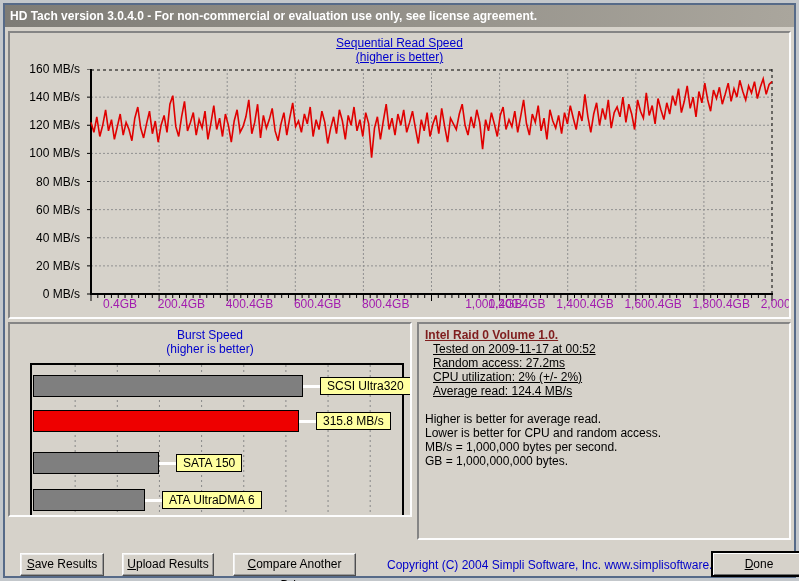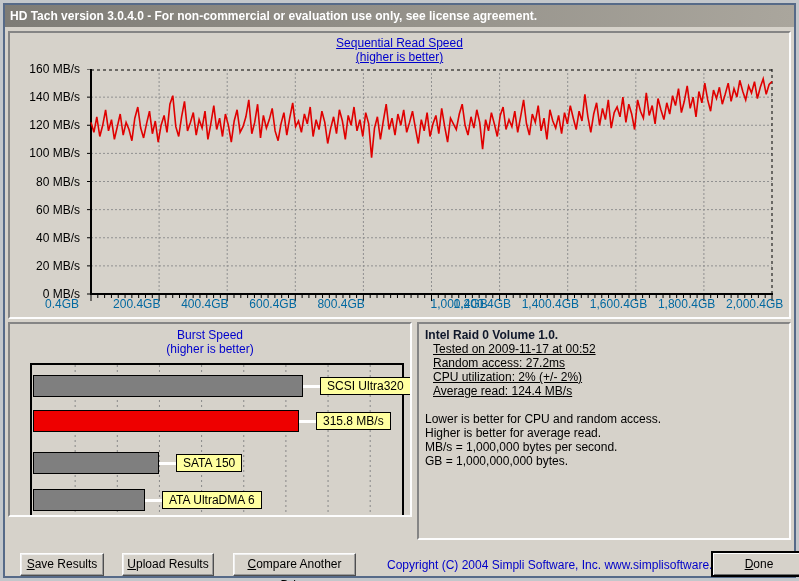--- a/index.html
+++ b/index.html
@@ -21,36 +21,36 @@
     border-bottom:2px solid #fdfdfd;border-right:2px solid #fdfdfd;
     overflow:hidden;
   }
   #read-panel{left:8px;top:31px;width:783px;height:288px;}
   #burst-panel{left:8px;top:322px;width:404px;height:195px;}
   #info-panel{left:417px;top:322px;width:374px;height:218px;}
   .chart-title{position:absolute;left:0;right:0;text-align:center;color:#0000cc;font-size:12px;line-height:14px;}
   #read-title{top:3px;text-decoration:underline;}
   #burst-title{top:4px;}
   .ylab{position:absolute;width:70px;text-align:right;font-size:12px;color:#000;height:13px;line-height:13px;}
-  .xlab{position:absolute;width:92px;text-align:left;font-size:12px;color:#0369a1;height:13px;line-height:13px;}
+  .xlab{position:absolute;width:92px;text-align:right;font-size:12px;color:#a21caf;height:13px;line-height:13px;}
   #read-svg{position:absolute;left:77px;top:36px;}
   #burst-frame{
     position:absolute;left:20px;top:39px;width:374px;height:161px;
     border:2px solid #000;background:#d6d2ca;
   }
   #burst-ticks{position:absolute;left:20px;top:200px;width:374px;height:7px;}
   .burst-xlab{position:absolute;width:40px;text-align:center;font-size:12px;color:#000;top:207px;}
   .bar{position:absolute;height:22px;border:1px solid #000;}
   .bar-connector{position:absolute;height:3px;background:#fff;}
   .bar-label{
     position:absolute;background:#ffffa0;border:1px solid #000;
     font-size:12px;line-height:14px;padding:1px 6px;white-space:nowrap;color:#000;
   }
   #info-panel .content{padding:4px 6px;font-size:12px;line-height:14px;color:#000;}
-  .info-title{color:#0f172a;font-weight:bold;}
+  .info-title{color:#7f1d1d;font-weight:bold;text-decoration:underline;}
   .info-indent{padding-left:8px;text-decoration:underline;}
   .info-spacer{height:14px;}
   .btn{
     position:absolute;height:23px;background:#d6d2ca;font-size:12px;color:#000;
     border:1px solid;border-color:#fdfdfd #4e4e4e #4e4e4e #fdfdfd;
     box-shadow:inset -1px -1px 0 #9a9a9a, inset 1px 1px 0 #efefef;
     text-align:center;line-height:21px;cursor:default;
   }
   #save-btn{left:20px;top:553px;width:84px;}
   #upload-btn{left:122px;top:553px;width:92px;}
@@ -328,22 +328,22 @@
   </div>
 
   <div class="panel" id="info-panel">
     <div class="content">
       <div class="info-title">Intel Raid 0 Volume 1.0.</div>
       <div class="info-indent">Tested on 2009-11-17 at 00:52</div>
       <div class="info-indent">Random access: 27.2ms</div>
       <div class="info-indent">CPU utilization: 2% (+/- 2%)</div>
       <div class="info-indent">Average read: 124.4 MB/s</div>
       <div class="info-spacer"></div>
+      <div>Higher is better for average read.</div>
       <div>Lower is better for CPU and random access.</div>
-      <div>Higher is better for average read.</div>
       <div>MB/s = 1,000,000 bytes per second.</div>
       <div>GB = 1,000,000,000 bytes.</div>
     </div>
   </div>
 
   <div class="btn accel" id="save-btn"><u>S</u>ave Results</div>
   <div class="btn accel" id="upload-btn"><u>U</u>pload Results</div>
   <div class="btn accel" id="compare-btn"><u>C</u>ompare Another Drive</div>
   <div id="copyright">Copyright (C) 2004 Simpli Software, Inc. www.simplisoftware.com</div>
   <div class="btn accel" id="done-btn"><u>D</u>one</div>

